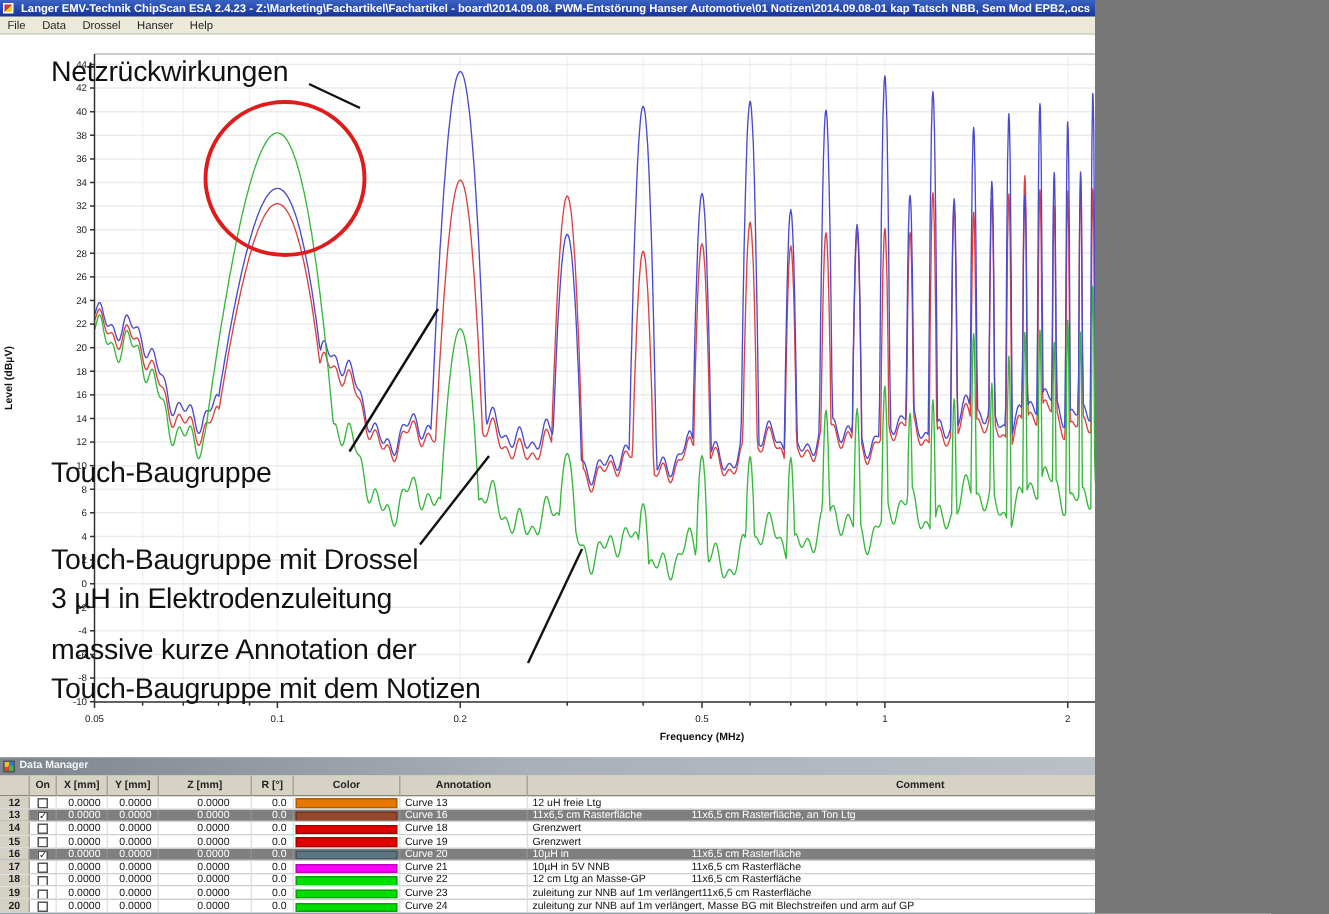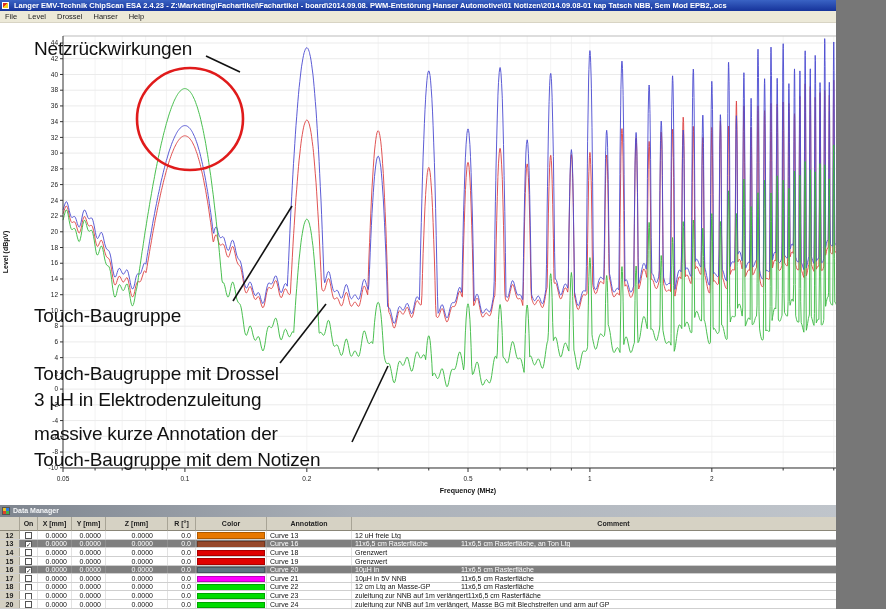--- a/index.html
+++ b/index.html
@@ -1,17 +1,17 @@
 <!DOCTYPE html>
 <html><head>
 <meta charset="utf-8">
 <style>
   html,body{margin:0;padding:0;background:#777;}
   *{box-sizing:border-box;}
-  #app{position:relative;width:836px;height:609px;background:#0c4a6e;overflow:hidden;
+  #app{position:relative;width:730px;height:609px;background:#0c4a6e;overflow:hidden;
        font-family:"Liberation Sans",sans-serif;}
   
   .titlebar{position:absolute;top:0;left:0;width:886px;height:11px;
     background:linear-gradient(#3a63c4,#16339a);color:#fff;font-size:7.5px;font-weight:bold;
     line-height:11px;padding-left:14px;white-space:nowrap;overflow:hidden;}
   .app-icon{position:absolute;left:2px;top:2px;width:7px;height:7px;
     background:linear-gradient(135deg,#e03020 50%,#f8d020 50%);border:1px solid #fff;}
   .menubar{position:absolute;top:11px;left:0;width:886px;height:12px;background:#ece9d8;
     border-bottom:1px solid #d8d4c4;font-size:7.5px;color:#222;display:flex;align-items:center;
     padding-left:5px;gap:11px;}
@@ -58,21 +58,21 @@
 </head>
 <body>
 
 <div id="app">
   <div class="titlebar">
     <span class="app-icon"></span>
     <span>Langer EMV-Technik ChipScan ESA 2.4.23  -  Z:\Marketing\Fachartikel\Fachartikel - board\2014.09.08. PWM-Entstörung  Hanser Automotive\01 Notizen\2014.09.08-01 kap Tatsch NBB, Sem Mod EPB2,.ocs</span>
   </div>
   <div class="menubar">
       <span class="menu-item">File</span>
-      <span class="menu-item">Level</span>
+      <span class="menu-item">Data</span>
       <span class="menu-item">Drossel</span>
       <span class="menu-item">Hanser</span>
       <span class="menu-item">Help</span>
     </div>
 
   <div id="chart-area">
     <svg id="chart" width="886" height="482">
         <line x1="95.06840464928808" y1="13" x2="95.06840464928808" y2="445" stroke="#f3f3f3" stroke-width="1"></line>
         <line x1="122.18185444968645" y1="13" x2="122.18185444968645" y2="445" stroke="#f3f3f3" stroke-width="1"></line>
         <line x1="145.66859297564955" y1="13" x2="145.66859297564955" y2="445" stroke="#f3f3f3" stroke-width="1"></line>

